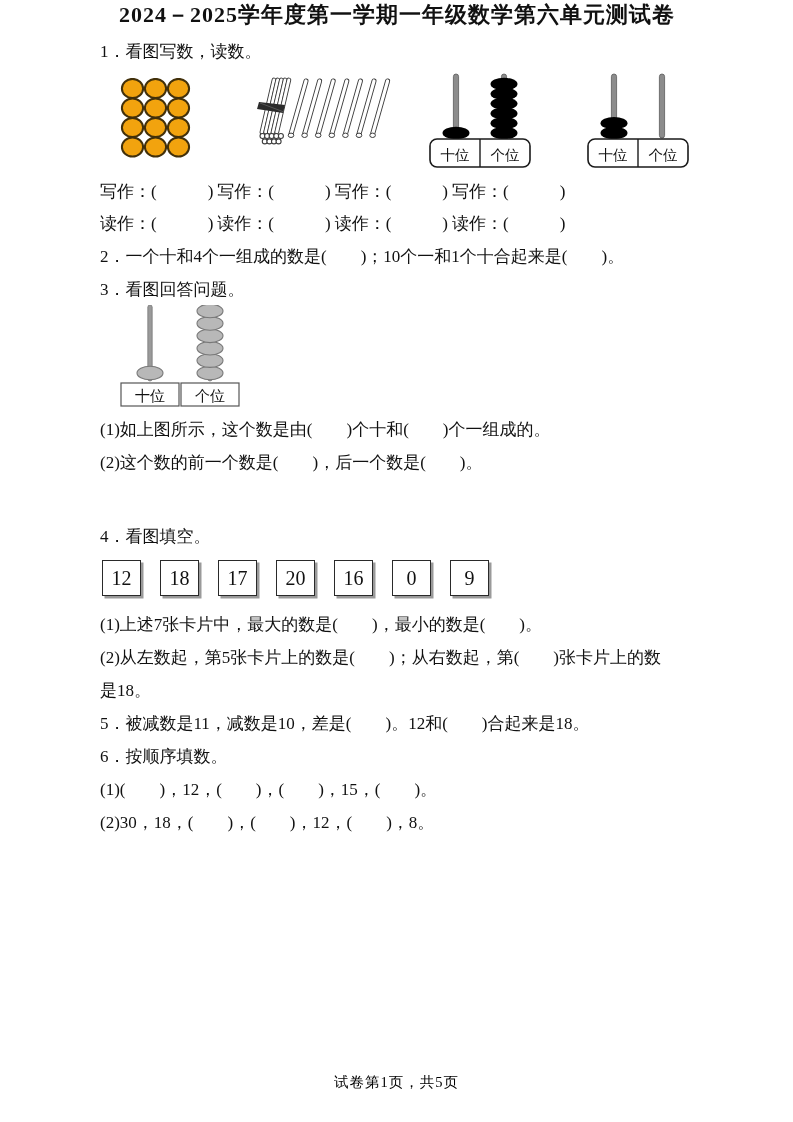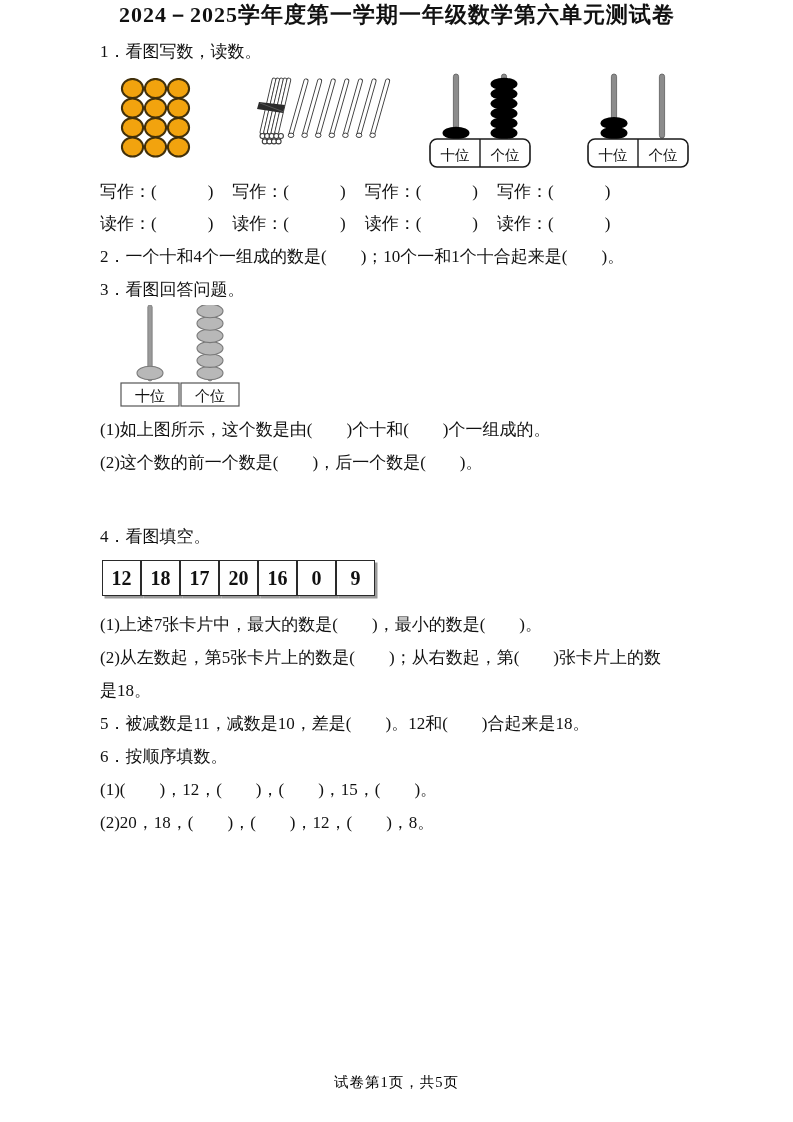--- a/index.html
+++ b/index.html
@@ -24,26 +24,26 @@
   .q { margin:9px 0 0 0; font-size:17px; line-height:24px; }
   .q.first { margin-top:10px; }
   .q.gap-before { margin-top:50px; }
 
   .figure-row { margin-top:6px; height:102px; display:flex; align-items:flex-start; }
   .fig-circles { margin-left:20px; margin-top:8px; }
   .fig-sticks  { margin-left:56px; margin-top:6px; }
   .fig-abacus1 { margin-left:28px; margin-top:2px; }
   .fig-abacus2 { margin-left:54px; margin-top:2px; }
 
-  .blank-row { margin-top:8px; display:flex; gap:19px; font-size:17px; line-height:24px; }
+  .blank-row { margin-top:8px; display:flex; gap:4px; font-size:17px; line-height:24px; }
   .blank-row span { white-space:nowrap; }
 
   .q3-figure { margin-top:3px; margin-left:18px; height:104px; }
 
-  .cards-row { margin-top:11px; margin-left:2px; display:flex; height:40px;font-weight:bold; }
+  .cards-row { margin-top:11px; margin-left:2px; display:flex; gap:19px; height:40px; }
   .card {
     width:37px; height:34px;
     border:1.2px solid #2a2a2a;
     background:#ffffff;
     box-shadow:2.5px 2.5px 0 #9a9a9a;
     display:flex; align-items:center; justify-content:center;
     font-size:20px; color:#111;
   }
   .cards-row + .q { margin-top:13px; }
 
@@ -196,17 +196,17 @@
         <div class="card">9</div>
       </div>
     <p class="q">(1)上述7张卡片中，最大的数是(　　)，最小的数是(　　)。</p>
     <p class="q">(2)从左数起，第5张卡片上的数是(　　)；从右数起，第(　　)张卡片上的数</p>
     <p class="q">是18。</p>
 
     <p class="q">5．被减数是11，减数是10，差是(　　)。12和(　　)合起来是18。</p>
 
     <p class="q">6．按顺序填数。</p>
     <p class="q">(1)(　　)，12，(　　)，(　　)，15，(　　)。</p>
-    <p class="q">(2)20，18，(　　)，(　　)，12，(　　)，8。</p>
+    <p class="q">(2)30，18，(　　)，(　　)，12，(　　)，8。</p>
   </div>
 
   <div class="footer">试卷第1页，共5页</div>
 </div>
 
 </body></html>

